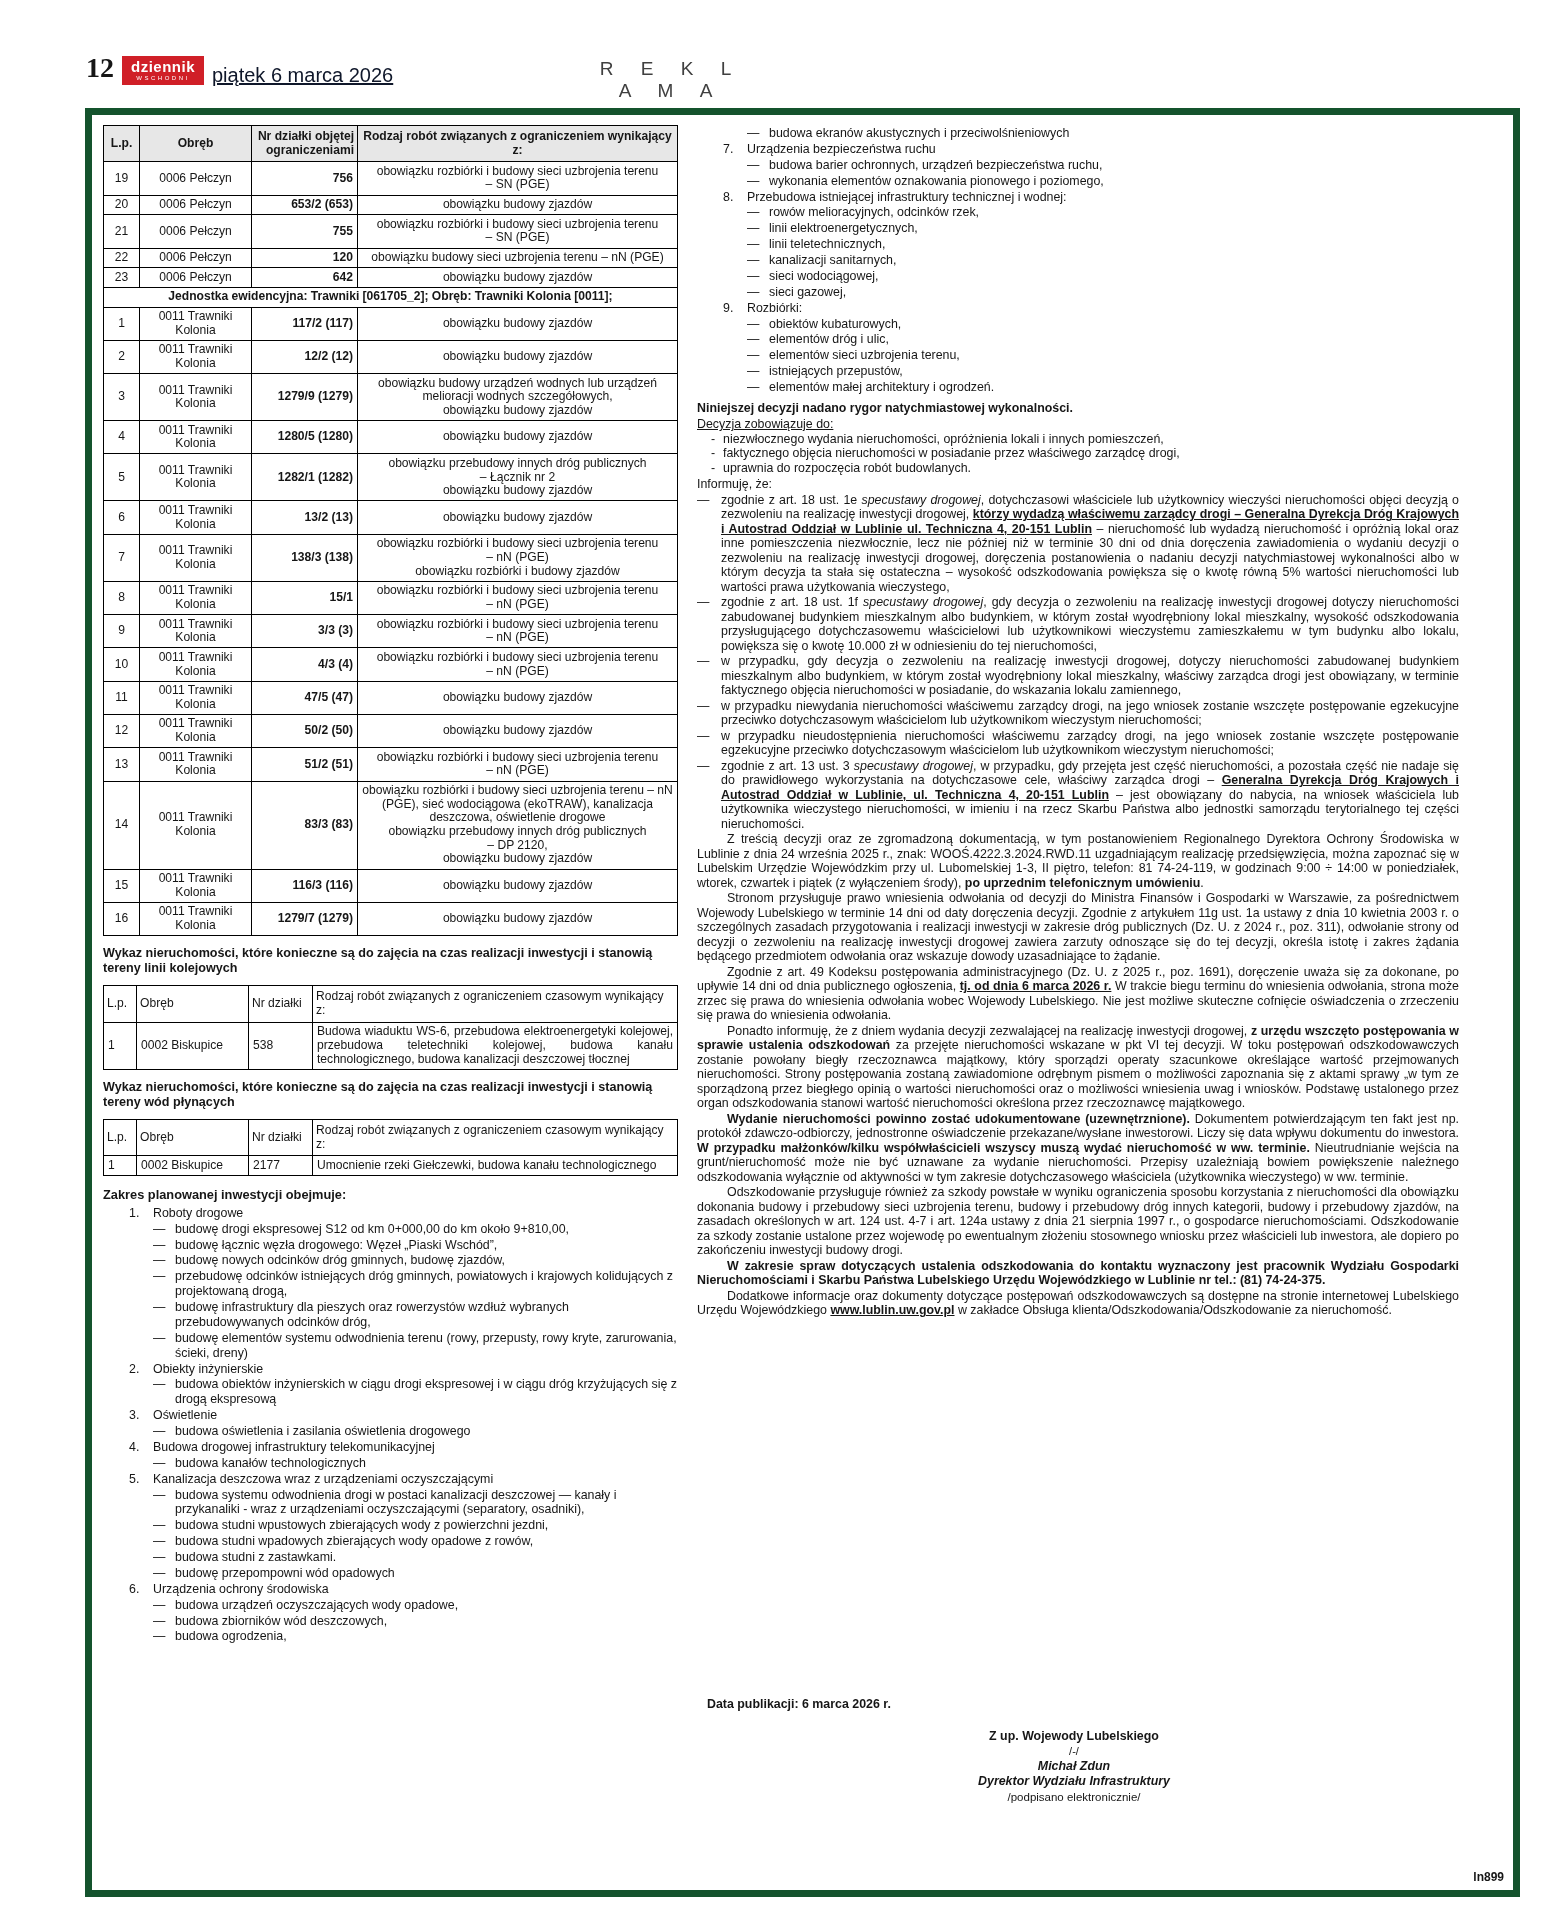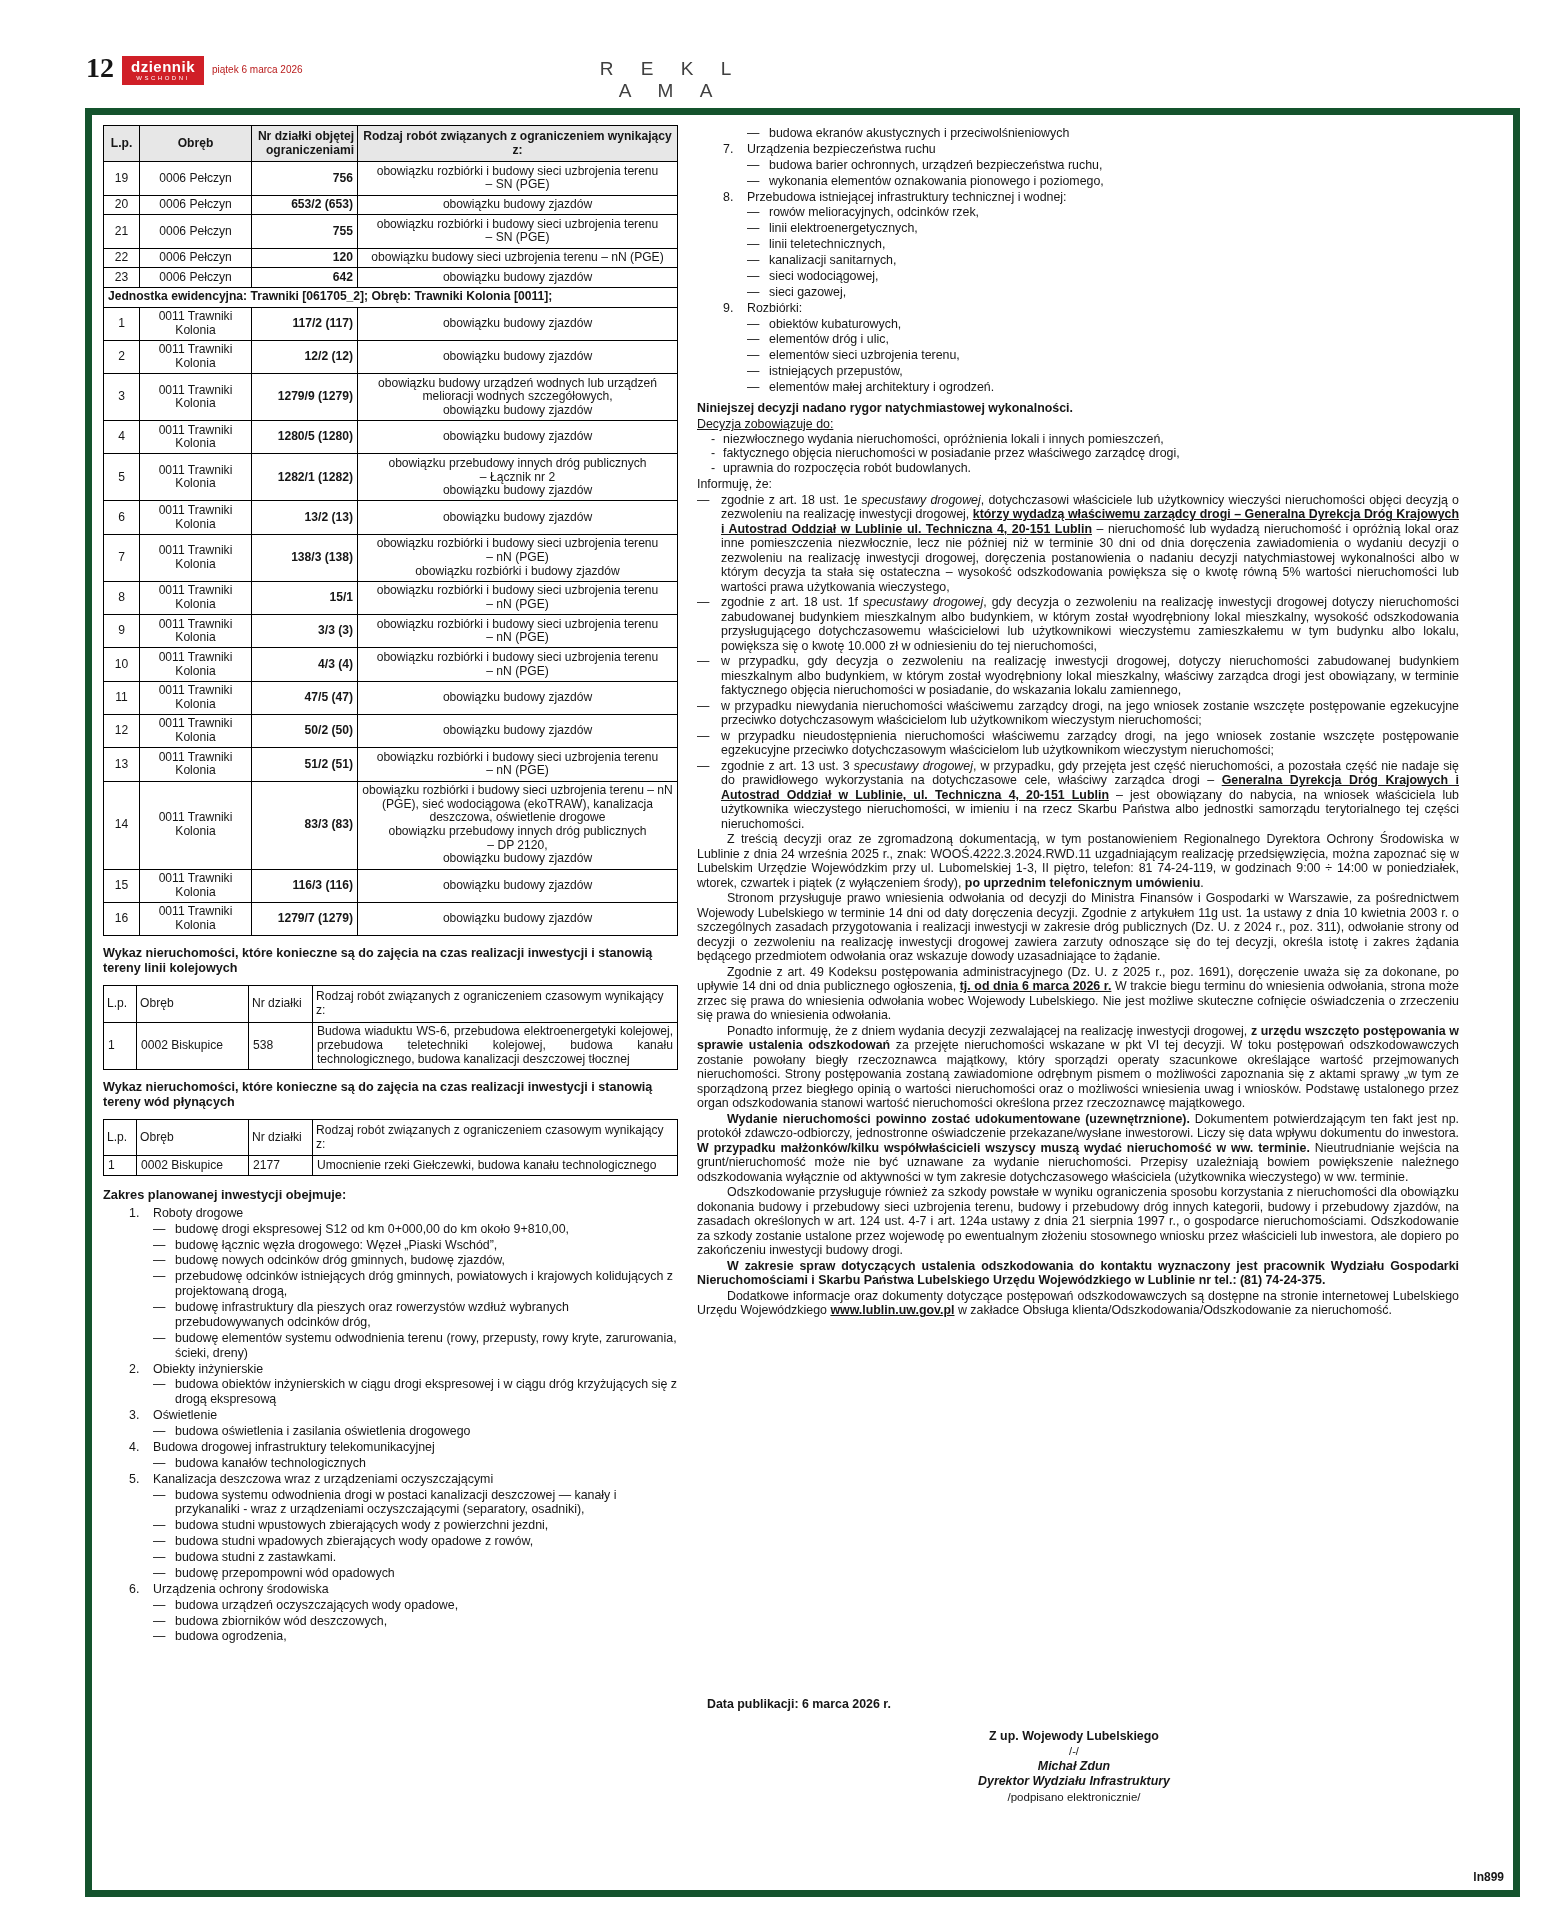--- a/index.html
+++ b/index.html
@@ -7,39 +7,39 @@
     width:1558px;height:1913px;position:relative;background:#ffffff;
     font-family:"Liberation Sans",sans-serif;color:#161616;
     -webkit-font-smoothing:antialiased;overflow:hidden;
   }
   
   .pg-header{position:absolute;left:0;top:0;width:1558px;height:104px;}
   .pg-num{position:absolute;left:86px;top:54px;font-family:"Liberation Serif",serif;font-weight:bold;font-size:28px;line-height:1;}
   .logo{position:absolute;left:122px;top:56px;background:#d01f27;color:#fff;padding:3px 9px 4px 9px;text-align:center;line-height:1;}
   .logo-main{display:block;font-weight:bold;font-size:15px;letter-spacing:.5px;}
   .logo-sub{display:block;font-size:6px;letter-spacing:2.5px;text-transform:uppercase;margin-top:1px;}
-  .date-line{position:absolute;left:212px;top:64px;font-size:10px;color:#b91c1c;}
+  .date-line{position:absolute;left:212px;top:64px;font-size:20px;color:#0f172a;text-decoration:underline;}
   .section-wrap{position:absolute;left:590px;top:58px;width:162px;text-align:center;border-bottom:1.5px solid #8a8a8a;padding-bottom:9px;}
   .section-title{font-size:19px;letter-spacing:11px;color:#404040;font-weight:500;}
   
   .ad-box{
     position:absolute;left:85px;top:108px;width:1435px;height:1789px;
     border:7px solid #14532d;box-sizing:border-box;padding:10px 12px 8px 11px;
     display:flex;gap:19px;overflow:hidden;
   }
   .col-left{width:575px;flex:0 0 575px;}
   .col-right{flex:1;display:flex;flex-direction:column;padding-right:42px;font-size:12.4px;line-height:1.17;}
   
   table{border-collapse:collapse;width:575px;table-layout:fixed;}
   th,td{border:1px solid #000;font-size:12.1px;line-height:1.13;padding:2.5px 4px;vertical-align:middle;box-sizing:border-box;}
   th{background:#e7e7e7;font-weight:bold;text-align:center;padding:4px 3px;}
   td{text-align:center;}
   td.pre{white-space:pre-line;}
   td.b{font-weight:bold;}
-  td.span-row{font-weight:bold;text-align:left;}
+  td.span-row{font-weight:bold;text-align:center;}
   #table1 .w-lp{width:36px;} #table1 .w-ob{width:112px;} #table1 .w-nr{width:106px;text-align:right;}
   #table2 .w-lp,#table3 .w-lp{width:33px;}
   #table2 .w-ob,#table3 .w-ob{width:112px;}
   #table2 .w-nr,#table3 .w-nr{width:64px;}
   #table2 th,#table3 th{text-align:left;background:#fff;font-weight:normal;}
   #table2 td,#table3 td{text-align:left;}
   #table2 td.just,#table3 td.just{text-align:justify;}
   
   .tbl-heading{font-weight:bold;font-size:12.6px;line-height:1.2;margin:10px 0 9px 0;}
   

